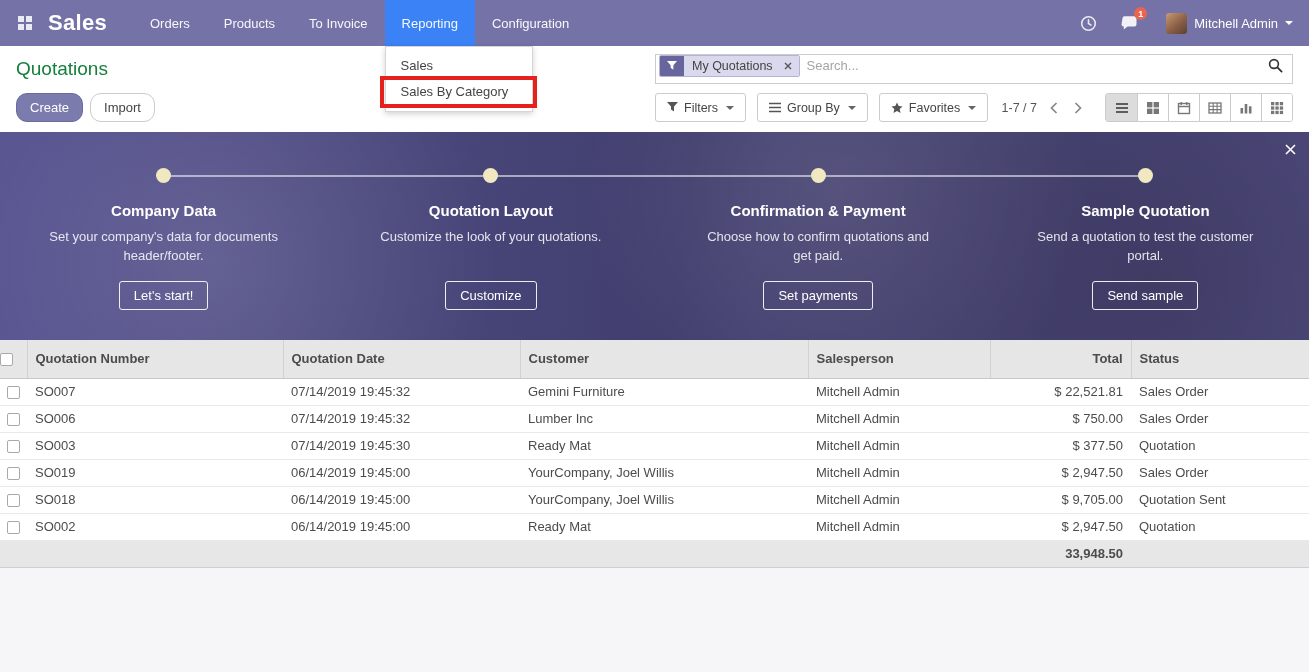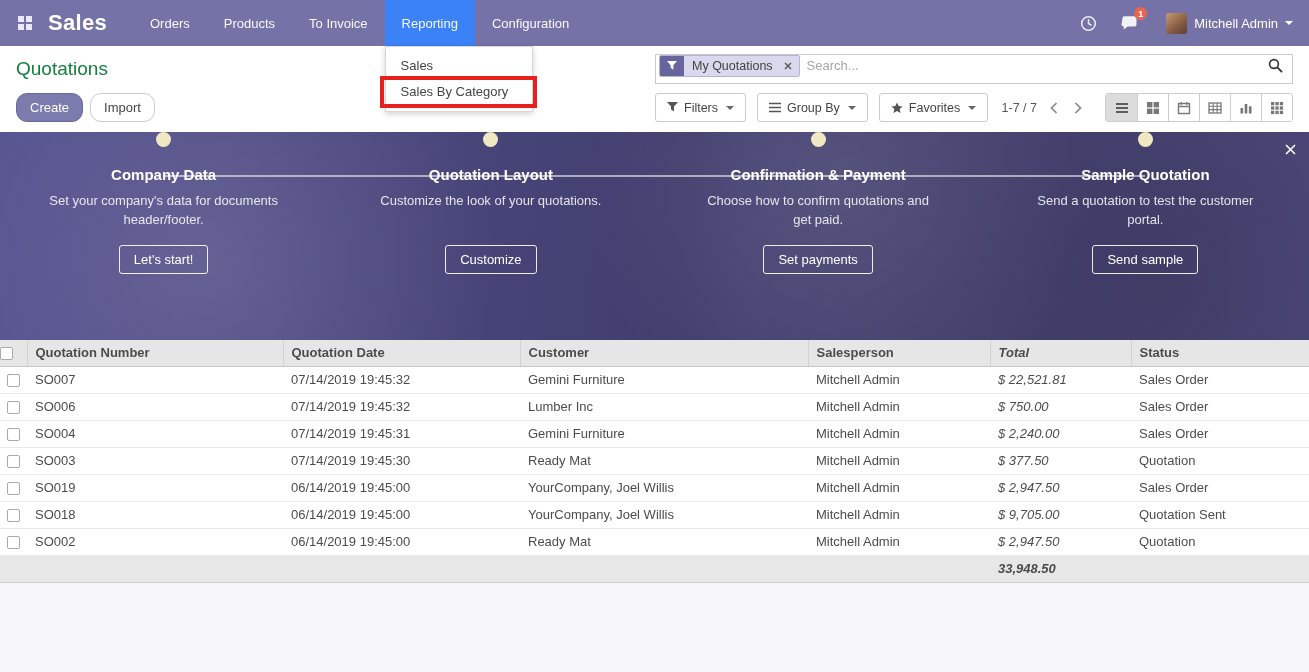--- a/index.html
+++ b/index.html
@@ -91,37 +91,37 @@
   
   .onboarding {
     position:relative; height:208px; color:#fff; overflow:hidden;
     background:
       radial-gradient(circle at 16% 62%, rgba(255,255,255,.12), transparent 26%),
       radial-gradient(circle at 64% 28%, rgba(255,255,255,.10), transparent 30%),
       radial-gradient(circle at 88% 70%, rgba(0,0,0,.18), transparent 35%),
       linear-gradient(95deg,#565290 0%, #413e6e 52%, #514c80 100%);
   }
   .onboarding-close { position:absolute; top:9px; right:13px; cursor:pointer; z-index:2; }
-  .steps { display:flex; position:relative; }
+  .steps { display:flex; padding-top:36px; position:relative; }
   .steps-line { position:absolute; top:43px; left:12.5%; right:12.5%; height:2px; background:rgba(255,255,255,.55); }
   .step { width:25%; display:flex; flex-direction:column; align-items:center; text-align:center; position:relative; z-index:1; }
   .step-dot { width:15px; height:15px; border-radius:50%; background:#efe8c1; margin-bottom:19px; }
   .step-title { font-size:15px; font-weight:bold; margin-bottom:9px; }
   .step-desc { font-size:13px; color:rgba(255,255,255,.85); line-height:1.45; max-width:235px; margin-bottom:15px; min-height:38px; }
   .step-btn { background:transparent; border:1px solid rgba(255,255,255,.9); color:#fff; font-size:13px; padding:6px 14px; border-radius:3px; cursor:pointer; font-family:inherit; }
 
   
   .list-table { width:100%; border-collapse:collapse; font-size:13px; color:#4c4c4c; table-layout:fixed; background:#fff; }
   .list-table th {
-    background:#e6e6e6; font-weight:bold; text-align:left; height:26px; padding:0 8px;
+    background:#e6e6e6; font-weight:bold; text-align:left; height:38px; padding:0 8px;
     border-bottom:1px solid #c8c8c8; cursor:pointer; white-space:nowrap; overflow:hidden;
   }
   .list-table th + th { border-left:1px solid #d2d2d2; }
   .list-table td { height:27px; padding:0 8px; border-bottom:1px solid #e9e9e9; white-space:nowrap; overflow:hidden; }
-  .num, th.num { text-align:left;font-style:italic; }
+  .num, th.num { text-align:right; }
   .cb-cell { text-align:center; padding:0 !important; }
   .cb { width:13px; height:13px; border:1px solid #a9a9a9; border-radius:2px; background:#fff; display:inline-block; vertical-align:middle; cursor:pointer; }
   .footer-row td { background:#e7e7e7; border-top:1px solid #cfcfcf; border-bottom:1px solid #cfcfcf; font-weight:bold; }
 </style>
 </head>
 <body>
 
 <nav class="topbar">
   <div class="apps-btn">
     <svg width="14" height="14" viewBox="0 0 14 14">
@@ -376,29 +376,20 @@
       <td class="cb-cell"><span class="cb"></span></td>
       <td>SO006</td>
       <td>07/14/2019 19:45:32</td>
       <td>Lumber Inc</td>
       <td>Mitchell Admin</td>
       <td class="num">$ 750.00</td>
       <td>Sales Order</td>
     </tr>
     <tr>
       <td class="cb-cell"><span class="cb"></span></td>
-      <td>SO004</td>
-      <td>07/14/2019 19:45:31</td>
-      <td>Gemini Furniture</td>
-      <td>Mitchell Admin</td>
-      <td class="num">$ 2,240.00</td>
-      <td>Sales Order</td>
-    </tr>
-    <tr>
-      <td class="cb-cell"><span class="cb"></span></td>
       <td>SO003</td>
       <td>07/14/2019 19:45:30</td>
       <td>Ready Mat</td>
       <td>Mitchell Admin</td>
       <td class="num">$ 377.50</td>
       <td>Quotation</td>
     </tr>
     <tr>
       <td class="cb-cell"><span class="cb"></span></td>
       <td>SO019</td>

